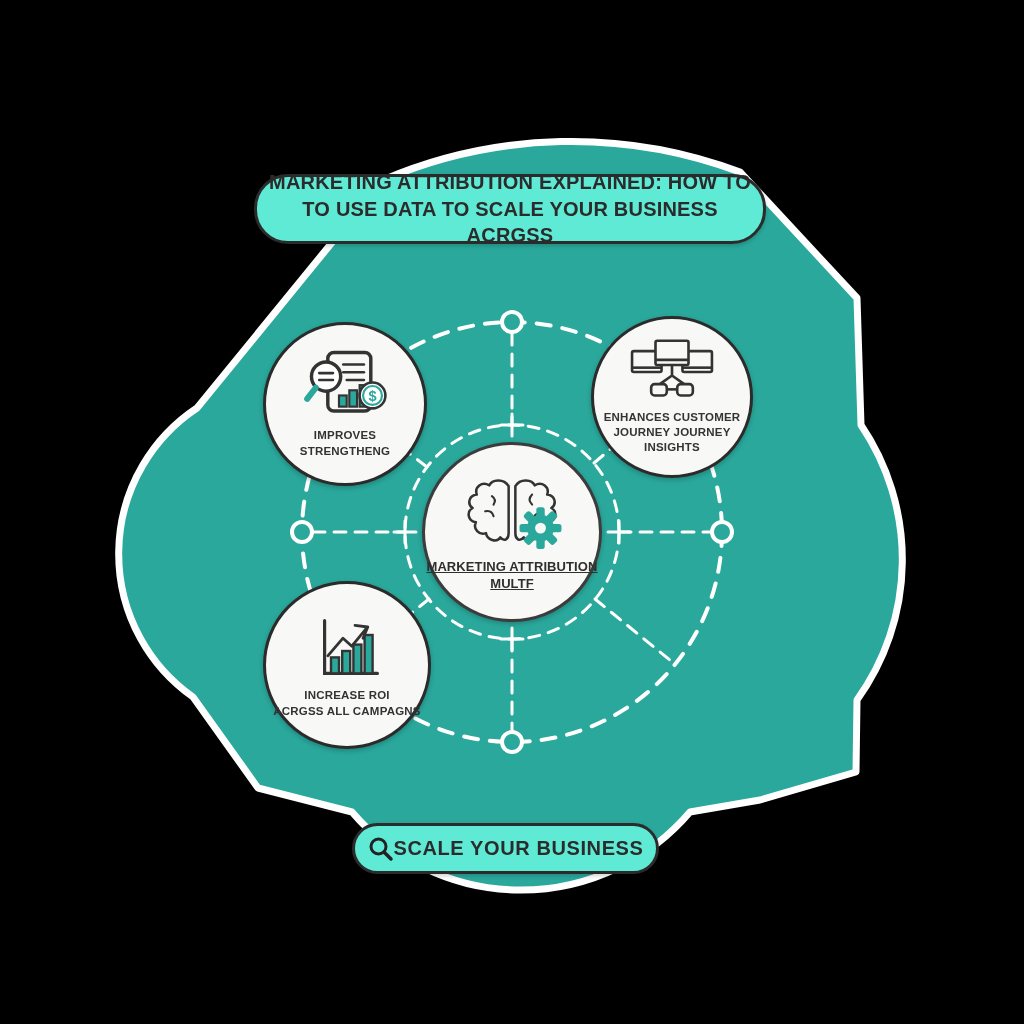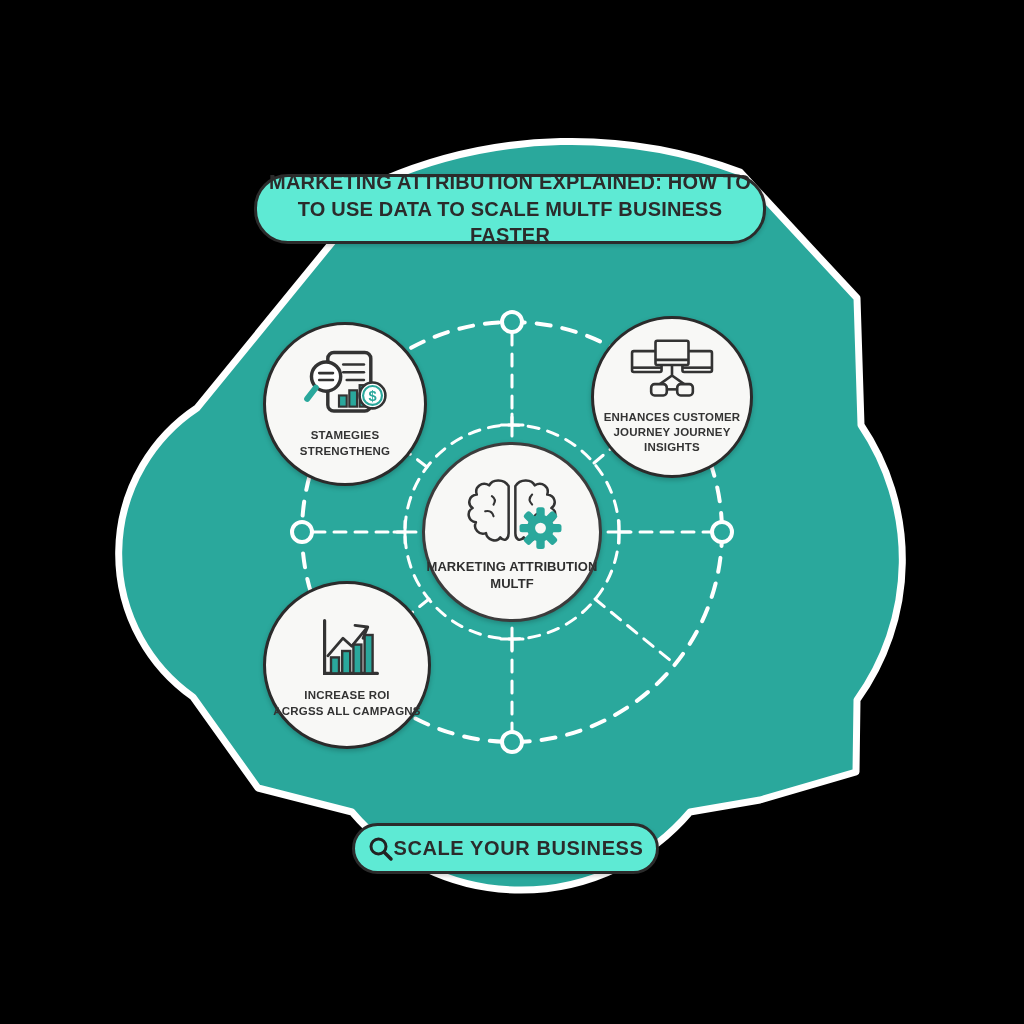--- a/index.html
+++ b/index.html
@@ -37,21 +37,21 @@
     border:3px solid #3c3c3c;
   }
   .tl { left:263px; top:322px; width:164px; height:164px; }
   .tr { left:591px; top:316px; width:162px; height:162px; }
   .bl { left:263px; top:581px; width:168px; height:168px; }
   .br { left:591px; top:580px; width:170px; height:170px; }
 
   .node-label { margin-top:5px; font-weight:bold; font-size:11.5px;
     color:#333; letter-spacing:.2px; line-height:1.32; }
   .center-label { margin-top:4px; font-weight:bold; font-size:13px;
-    color:#2f2f2f; letter-spacing:.1px; line-height:1.3; }
+    color:#2f2f2f; letter-spacing:.1px; line-height:1.3;text-decoration:underline; }
 </style>
 </head>
 <body>
 
 <div class="stage">
 
   <svg class="bg" width="1024" height="1024" viewBox="0 0 1024 1024">
     <path d="M383,180 A480,480 0 0 1 740,172 L857,298 L861,425
          A240,240 0 0 1 857,700 L856,772 L760,800 L690,812
          A222,222 0 0 1 352,812 L258,788 L193,697
@@ -86,21 +86,21 @@
         <circle cx="512" cy="322" r="10"></circle>
         <circle cx="722" cy="532" r="10"></circle>
         <circle cx="512" cy="742" r="10"></circle>
         <circle cx="302" cy="532" r="10"></circle>
       </g>
     </g>
   </svg>
 
   <div class="pill title-pill">
     <div>MARKETING ATTRIBUTION EXPLAINED: HOW TO</div>
-    <div>TO USE DATA TO SCALE MULTF BUSINESS FASTER</div>
+    <div>TO USE DATA TO SCALE YOUR BUSINESS ACRGSS</div>
   </div>
 
   <div class="node-circle tl">
     <svg width="86" height="74" viewBox="0 0 100 86">
       <rect x="30" y="4" width="50" height="68" rx="7" fill="#f8f8f6" stroke="#333" stroke-width="4"></rect>
       <g stroke="#333" stroke-width="3" stroke-linecap="round">
         <line x1="48" y1="18" x2="72" y2="18"></line>
         <line x1="48" y1="27" x2="72" y2="27"></line>
         <line x1="52" y1="36" x2="72" y2="36"></line>
       </g>
@@ -113,21 +113,21 @@
       <g stroke="#333" stroke-width="3" stroke-linecap="round">
         <line x1="20" y1="28" x2="36" y2="28"></line>
         <line x1="20" y1="36" x2="36" y2="36"></line>
       </g>
       <line x1="16" y1="45" x2="6" y2="58" stroke="#2aa89c" stroke-width="7" stroke-linecap="round"></line>
       <circle cx="82" cy="54" r="15" fill="#fff" stroke="#333" stroke-width="3"></circle>
       <circle cx="82" cy="54" r="11" fill="none" stroke="#2aa89c" stroke-width="2.5"></circle>
       <text x="82" y="60" font-size="17" font-weight="bold" fill="#2aa89c" text-anchor="middle" font-family="Liberation Sans, sans-serif">$</text>
     </svg>
     <div class="node-label">
-      <div>STAMEGIES</div>
+      <div>IMPROVES</div>
       <div>STRENGTHENG</div>
     </div>
   </div>
 
   <div class="node-circle tr">
     <svg width="88" height="66" viewBox="0 0 100 76">
       <g fill="#f8f8f6" stroke="#333" stroke-width="3">
         <rect x="4" y="14" width="34" height="24" rx="2"></rect>
         <rect x="62" y="14" width="34" height="24" rx="2"></rect>
         <line x1="4" y1="33" x2="38" y2="33"></line>

